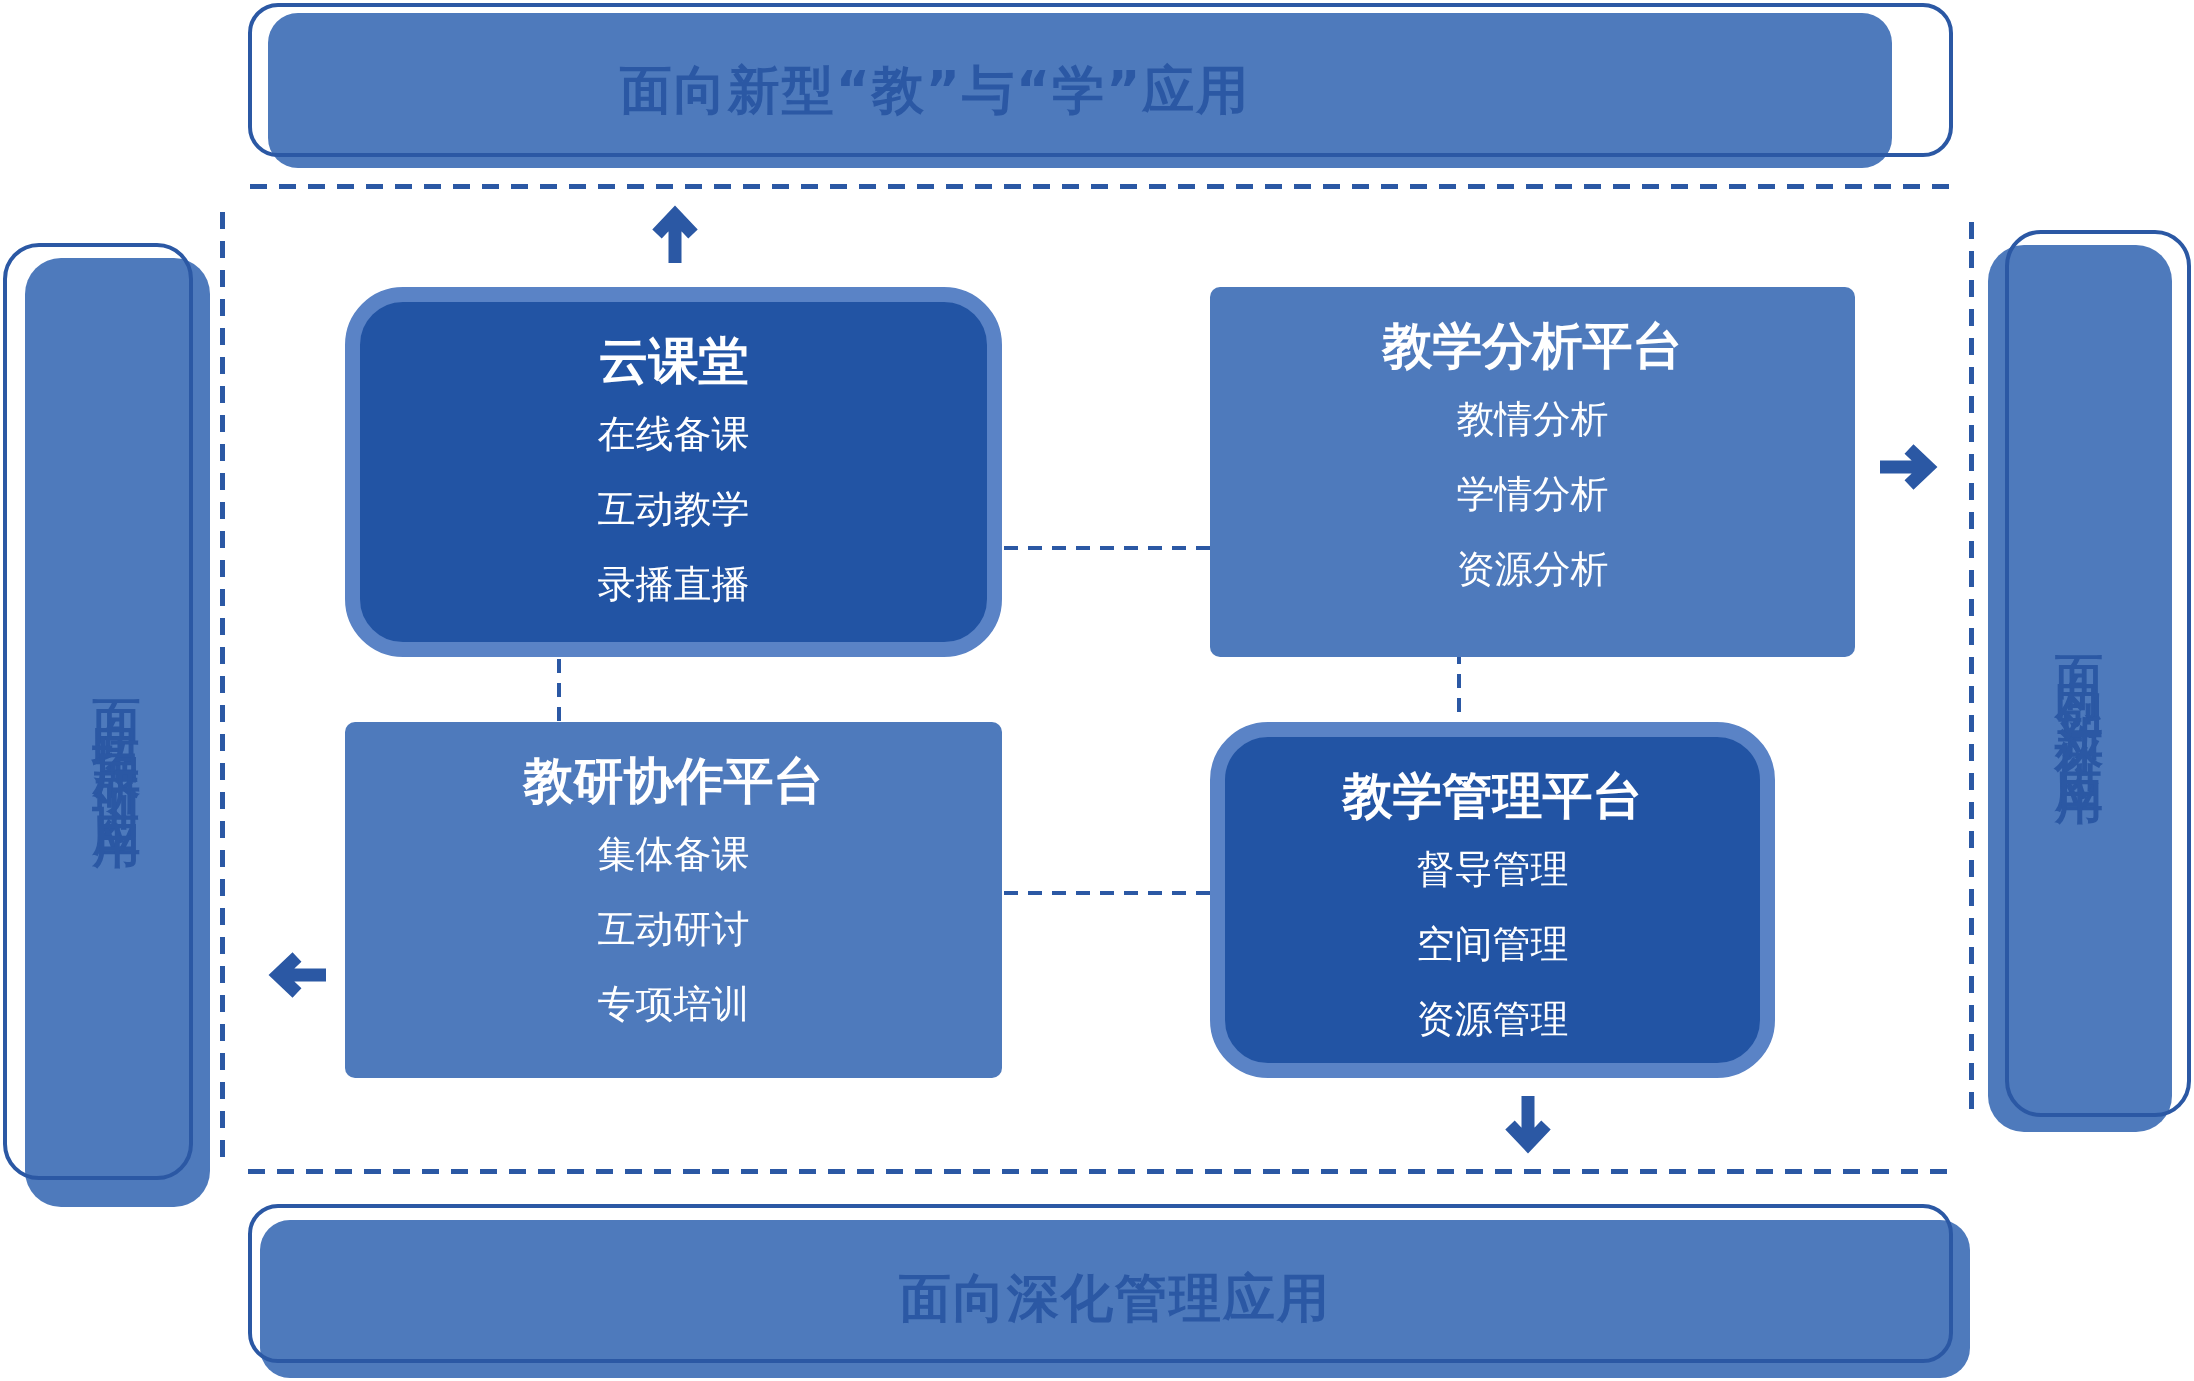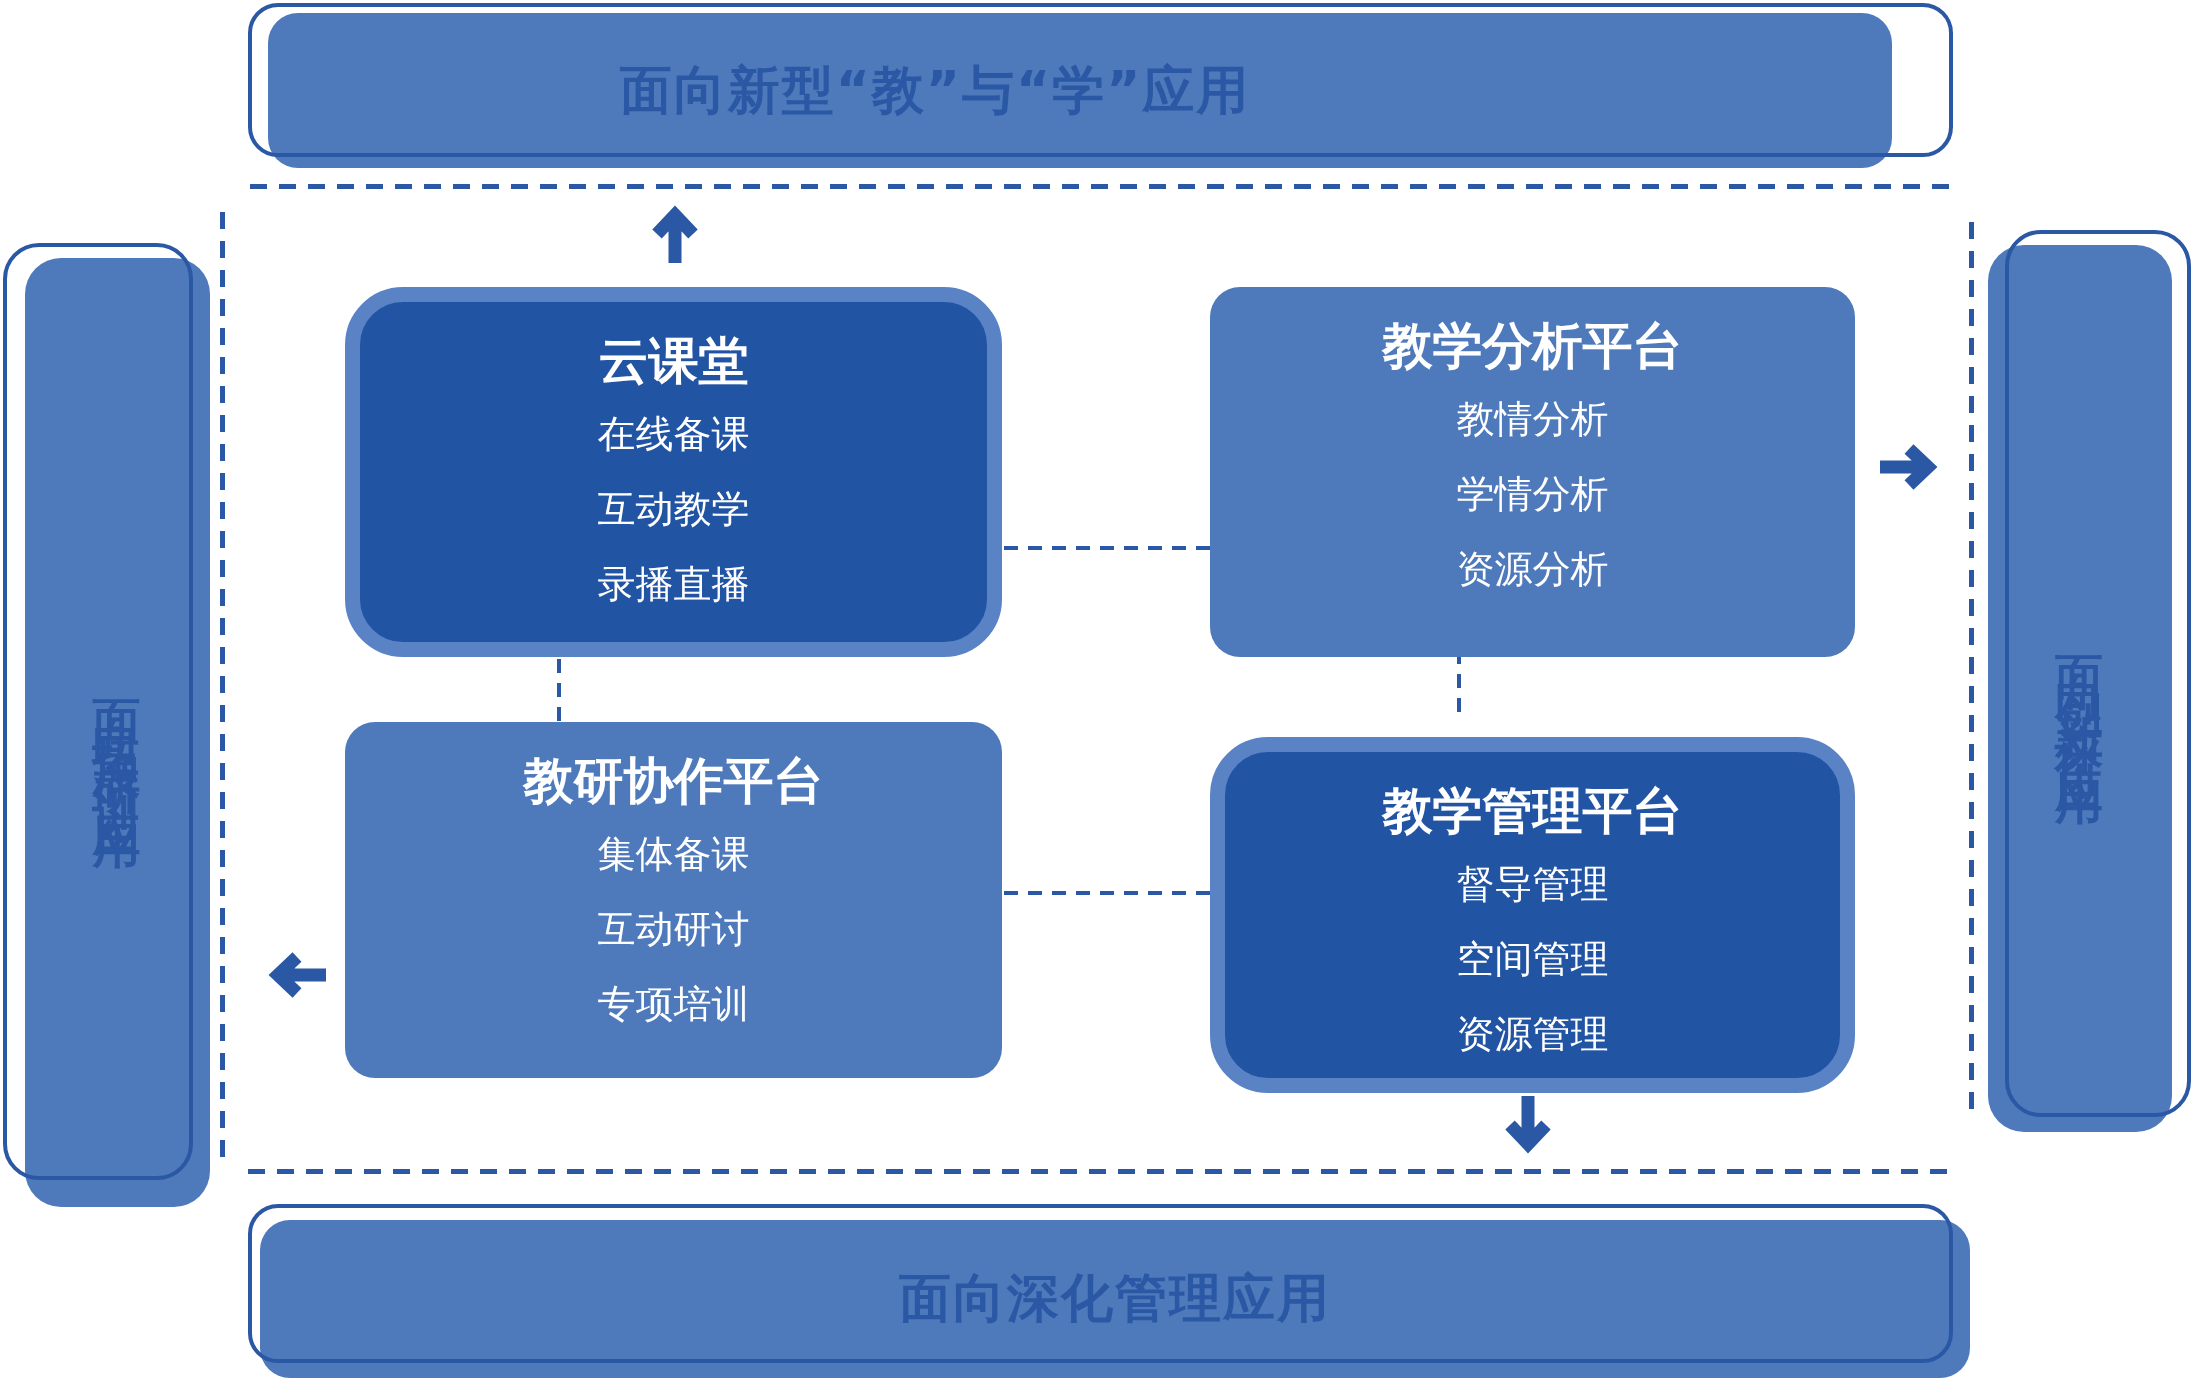--- a/index.html
+++ b/index.html
@@ -17,21 +17,21 @@
   .banner-fill{position:absolute;background:var(--medium);z-index:1;display:flex;align-items:center;justify-content:center;}
   .banner-outline{position:absolute;border:4px solid var(--stroke);background:transparent;z-index:2;pointer-events:none;}
   .banner-h .banner-label{font-size:52px;font-weight:bold;color:var(--stroke);letter-spacing:2px;white-space:nowrap;}
   .banner-v .banner-label{
     writing-mode:vertical-rl;text-orientation:upright;
     font-size:48px;font-weight:bold;color:var(--stroke);letter-spacing:18px;white-space:nowrap;
   }
   
   .pbox{position:absolute;z-index:3;box-sizing:border-box;display:flex;flex-direction:column;align-items:center;}
   .pbox.dark{background:var(--dark-fill);border:15px solid var(--ring);border-radius:58px;}
-  .pbox.light{background:var(--medium);border-radius:30px;}
+  .pbox.light{background:var(--medium);border-radius:10px;}
   .pbox .pbox-title{color:#ffffff;font-weight:bold;font-size:50px;line-height:62px;margin-top:28px;white-space:nowrap;}
   .pbox .pbox-items{display:flex;flex-direction:column;gap:23px;margin-top:16px;align-items:center;}
   .pbox .pbox-item{color:#ffffff;font-size:38px;line-height:52px;white-space:nowrap;}
   
   .dash-h{position:absolute;z-index:0;height:5px;
     background:repeating-linear-gradient(90deg,var(--stroke) 0 17px,transparent 17px 29px);}
   .dash-v{position:absolute;z-index:0;width:5px;
     background:repeating-linear-gradient(180deg,var(--stroke) 0 17px,transparent 17px 29px);}
   .conn-h{position:absolute;z-index:0;height:4px;
     background:repeating-linear-gradient(90deg,var(--stroke) 0 14px,transparent 14px 24px);}
@@ -99,21 +99,21 @@
 
   <div class="pbox light" style="left:345px;top:722px;width:657px;height:356px;">
     <div class="pbox-title">教研协作平台</div>
     <div class="pbox-items">
       <div class="pbox-item">集体备课</div>
       <div class="pbox-item">互动研讨</div>
       <div class="pbox-item">专项培训</div>
     </div>
   </div>
 
-  <div class="pbox dark" style="left:1210px;top:737px;width:645px;height:356px;">
+  <div class="pbox dark" style="left:1210px;top:722px;width:565px;height:356px;">
     <div class="pbox-title">教学管理平台</div>
     <div class="pbox-items">
       <div class="pbox-item">督导管理</div>
       <div class="pbox-item">空间管理</div>
       <div class="pbox-item">资源管理</div>
     </div>
   </div>
 
   <div class="arrow" style="left:649px;top:205px;">
     <svg viewBox="0 0 52 62">

